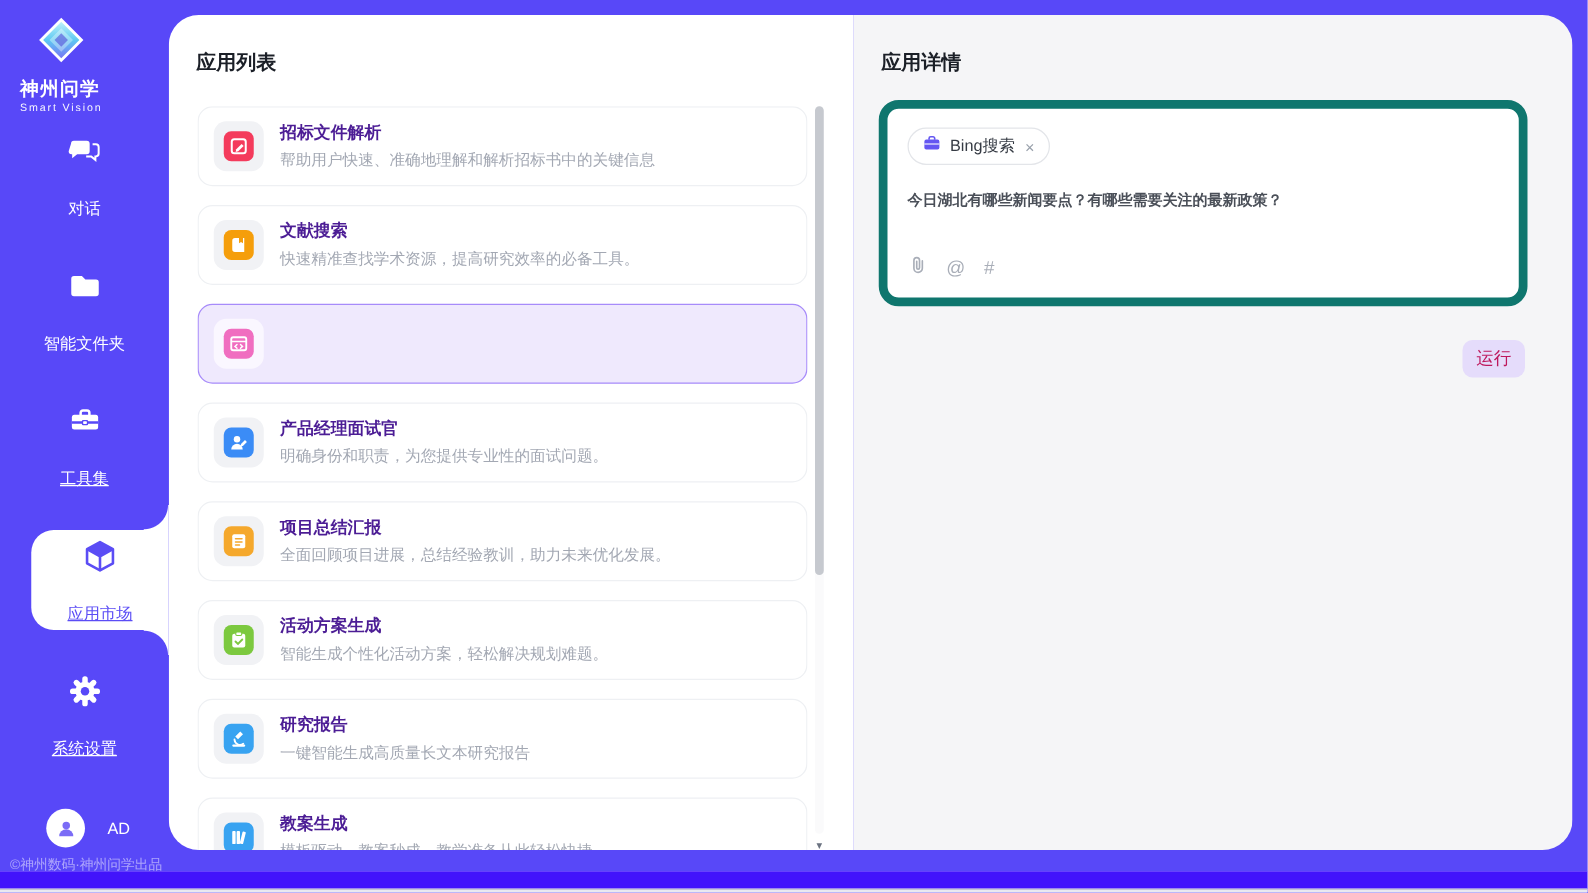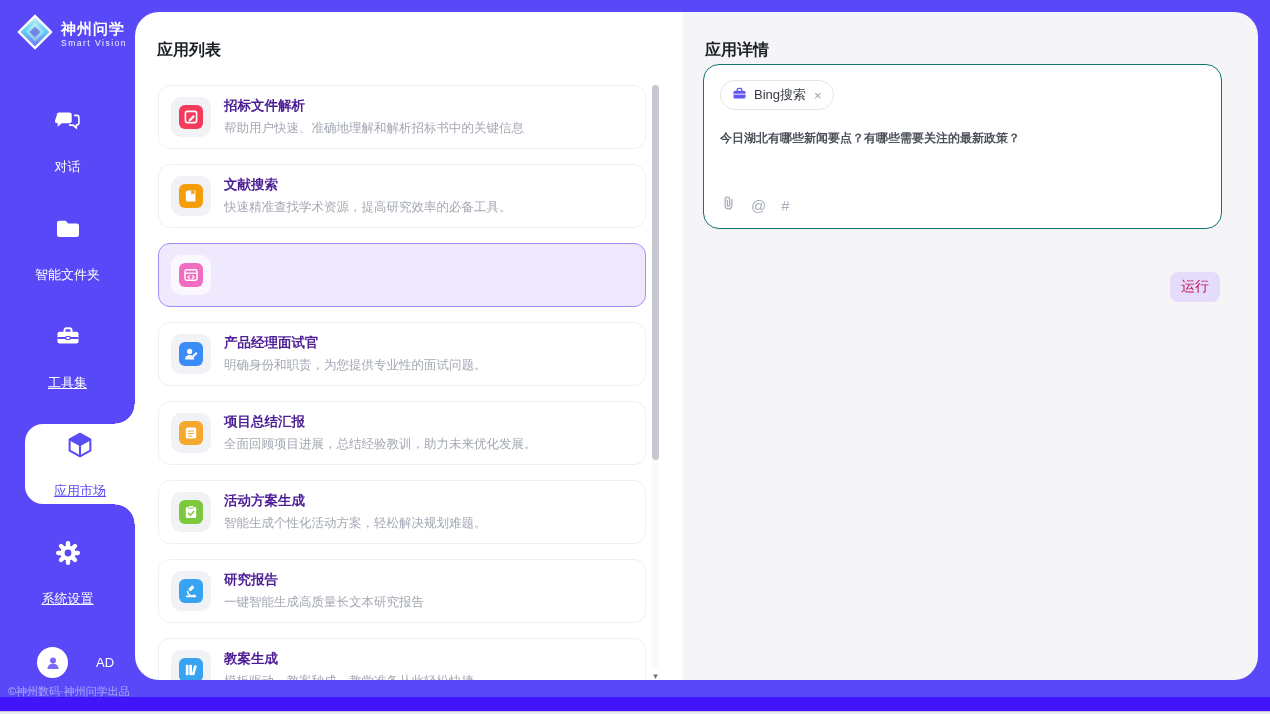--- a/index.html
+++ b/index.html
@@ -9,38 +9,38 @@
     font-family:"Liberation Sans","DejaVu Sans",sans-serif;
     -webkit-font-smoothing:antialiased;
   }
   
   .app-shell{position:absolute;left:0;top:0;right:0;height:697px;background:#5848f8;}
   .strip-blue{position:absolute;left:0;top:697px;right:0;height:14px;background:#4214fb;}
   .strip-gray{position:absolute;left:0;top:711px;right:0;bottom:0;background:#e9e9f0;border-top:1px solid #c6c6d4;}
 
   
   .sidebar{position:absolute;left:0;top:0;width:135px;height:697px;color:#fff;}
-  .logo{position:absolute;left:16px;top:13px;display:flex;align-items:center;gap:7px;}
+  .logo{position:absolute;left:16px;top:13px;display:flex;align-items:center;gap:7px;flex-direction:column;}
   .logo-text .logo-name{font-size:15px;font-weight:700;letter-spacing:1px;line-height:18px;}
   .logo-text .logo-sub{font-size:8.5px;letter-spacing:1.5px;opacity:.95;}
   .nav{position:absolute;left:0;top:100px;width:135px;}
   .nav-item{width:135px;height:80px;margin-bottom:28px;display:flex;flex-direction:column;
     align-items:center;justify-content:center;color:#fff;cursor:pointer;box-sizing:border-box;}
   .nav-icon{height:34px;display:flex;align-items:center;justify-content:center;}
   .nav-label{font-size:13px;margin-top:20px;}
   .nav-item:nth-child(3) .nav-label,
   .nav-item:nth-child(4) .nav-label,
   .nav-item:nth-child(5) .nav-label{text-decoration:underline;}
   .nav-item.active{margin-left:25px;width:110px;background:#fff;border-radius:18px 0 0 18px;
     color:#5b4df5;position:relative;}
   .nav-item.active::before{content:'';position:absolute;right:0;top:-20px;width:20px;height:20px;
     background:radial-gradient(circle at 0 0,#5848f8 19px,#fff 19.8px);}
   .nav-item.active::after{content:'';position:absolute;right:0;bottom:-20px;width:20px;height:20px;
     background:radial-gradient(circle at 0 100%,#5848f8 19px,#fff 19.8px);}
-  .user-row{position:absolute;left:37px;top:647px;display:flex;align-items:center;gap:28px;}
+  .user-row{position:absolute;left:37px;top:647px;display:flex;align-items:center;gap:18px;}
   .avatar{width:31px;height:31px;border-radius:50%;background:#fff;display:flex;align-items:center;justify-content:center;}
   .user-label{font-size:13px;color:#fff;}
   .side-footer{position:absolute;left:8px;top:684px;font-size:11px;color:rgba(255,255,255,.5);white-space:nowrap;}
 
   
   .content{position:absolute;left:135px;top:12px;right:12px;bottom:17px;border-radius:24px;
     overflow:hidden;display:flex;}
   .panel-list{width:548px;background:#ffffff;position:relative;flex:none;}
   .panel-detail{flex:1;background:#f5f5f7;position:relative;}
   .panel-title{position:absolute;left:22px;top:28px;font-size:16px;font-weight:700;color:#1b1f27;}
@@ -56,22 +56,22 @@
   .glyph{width:24px;height:24px;border-radius:6px;display:flex;align-items:center;justify-content:center;}
   .card-text{min-width:0;}
   .card-title{font-size:13.5px;font-weight:700;color:#4c1d95;margin-bottom:5px;white-space:nowrap;}
   .card-desc{font-size:12.5px;color:#a3a8b3;white-space:nowrap;}
   .scrollbar{position:absolute;right:23px;top:73px;width:9px;height:604px;}
   .scroll-track{position:absolute;left:1px;top:0;width:7px;height:582px;background:#fafafb;border-radius:4px;}
   .scroll-thumb{position:absolute;left:1px;top:0;width:7px;height:375px;background:#c6c9cf;border-radius:4px;}
   .scroll-arrow{position:absolute;left:0;top:586px;width:9px;text-align:center;font-size:9px;color:#6b7280;line-height:10px;}
 
   
-  .detail-card{position:absolute;left:20px;top:52px;width:519px;height:165px;background:#fff;
-    border:1px solid #0f766e;border-radius:16px;box-sizing:border-box;padding:15px 16px;}
+  .detail-card{position:absolute;left:20px;top:68px;width:519px;height:165px;background:#fff;
+    border:7px solid #0f766e;border-radius:16px;box-sizing:border-box;padding:15px 16px;}
   .chip{display:inline-flex;align-items:center;gap:7px;height:30px;padding:0 11px;
     border:1px solid #e3e5e9;border-radius:16px;background:#fff;box-sizing:border-box;}
   .chip-label{font-size:13px;color:#363b44;}
   .chip-close{font-size:13px;color:#98a0ab;cursor:pointer;margin-left:1px;}
   .prompt-text{margin-top:19px;font-size:12px;color:#4a4f58;line-height:19px;font-weight:bold;}
   .attach-row{position:absolute;left:17px;bottom:13px;display:flex;align-items:center;gap:15px;color:#a9aeb8;}
   .attach-sym{font-size:15px;color:#a9aeb8;cursor:pointer;}
   .run-button{position:absolute;right:38px;top:260px;width:50px;height:30px;background:#e5dcfb;
     color:#be185d;border:none;border-radius:8px;font-size:14px;display:flex;align-items:center;
     justify-content:center;cursor:pointer;font-family:inherit;}

